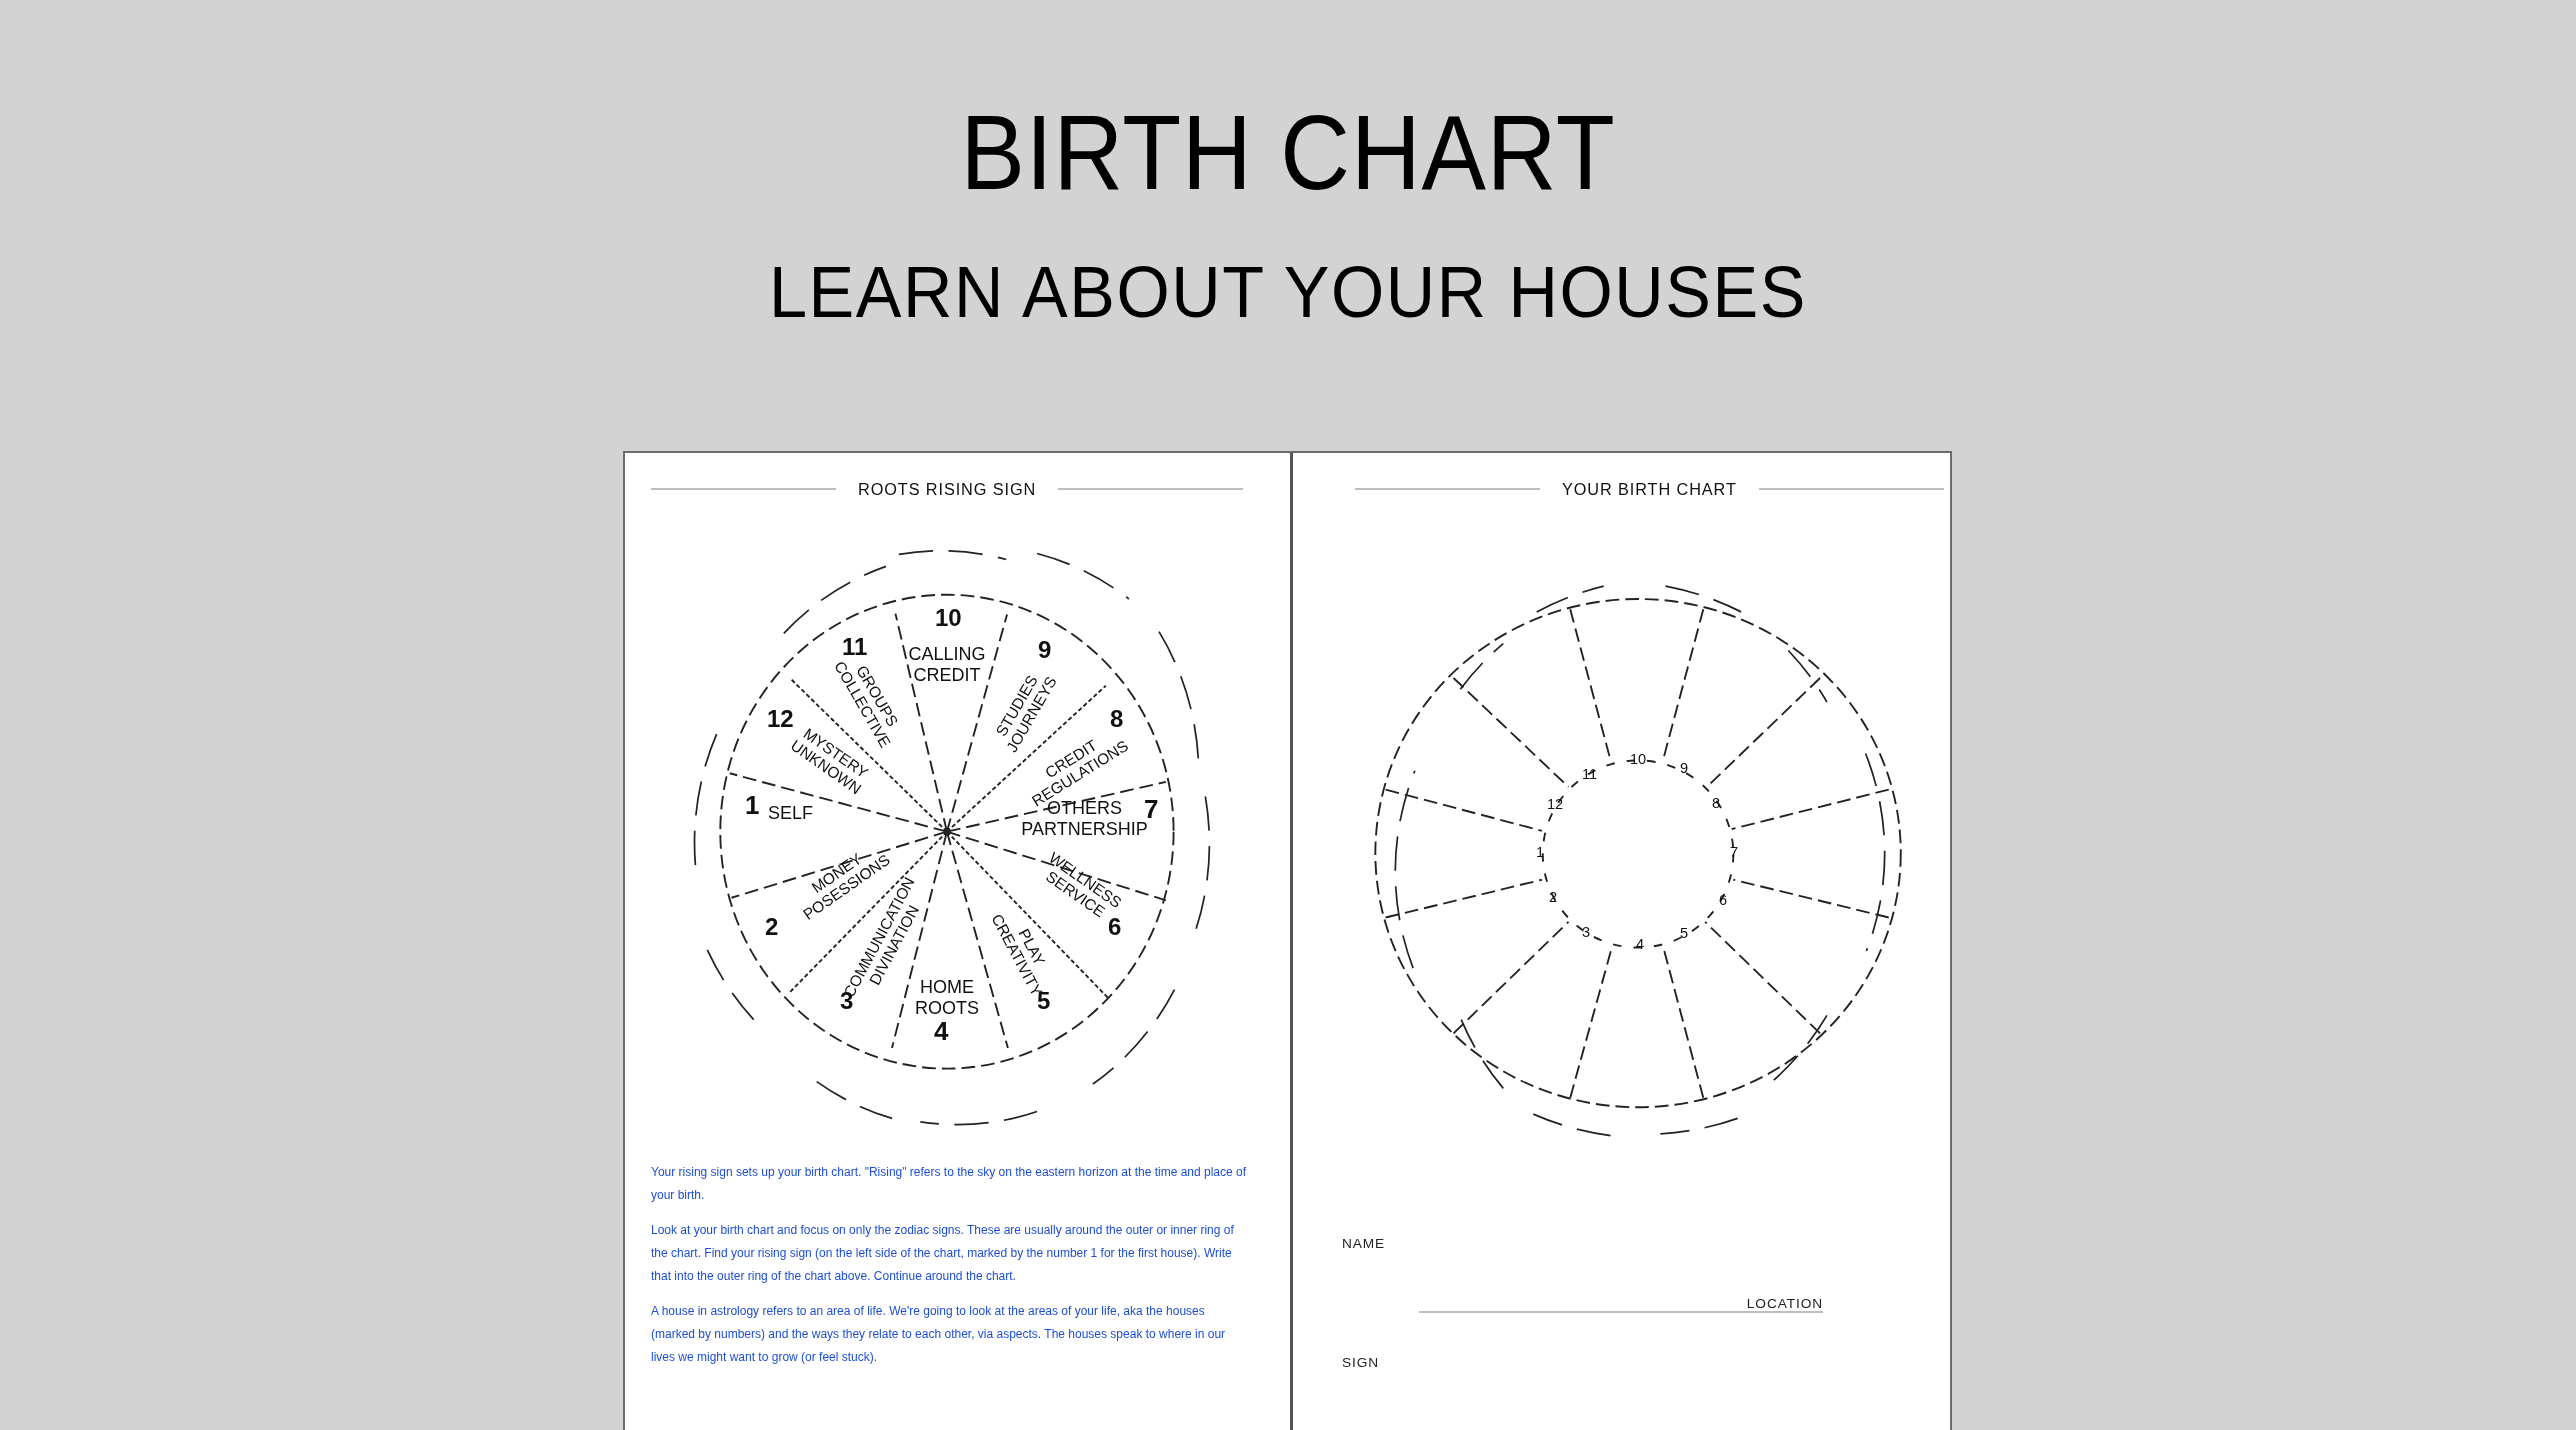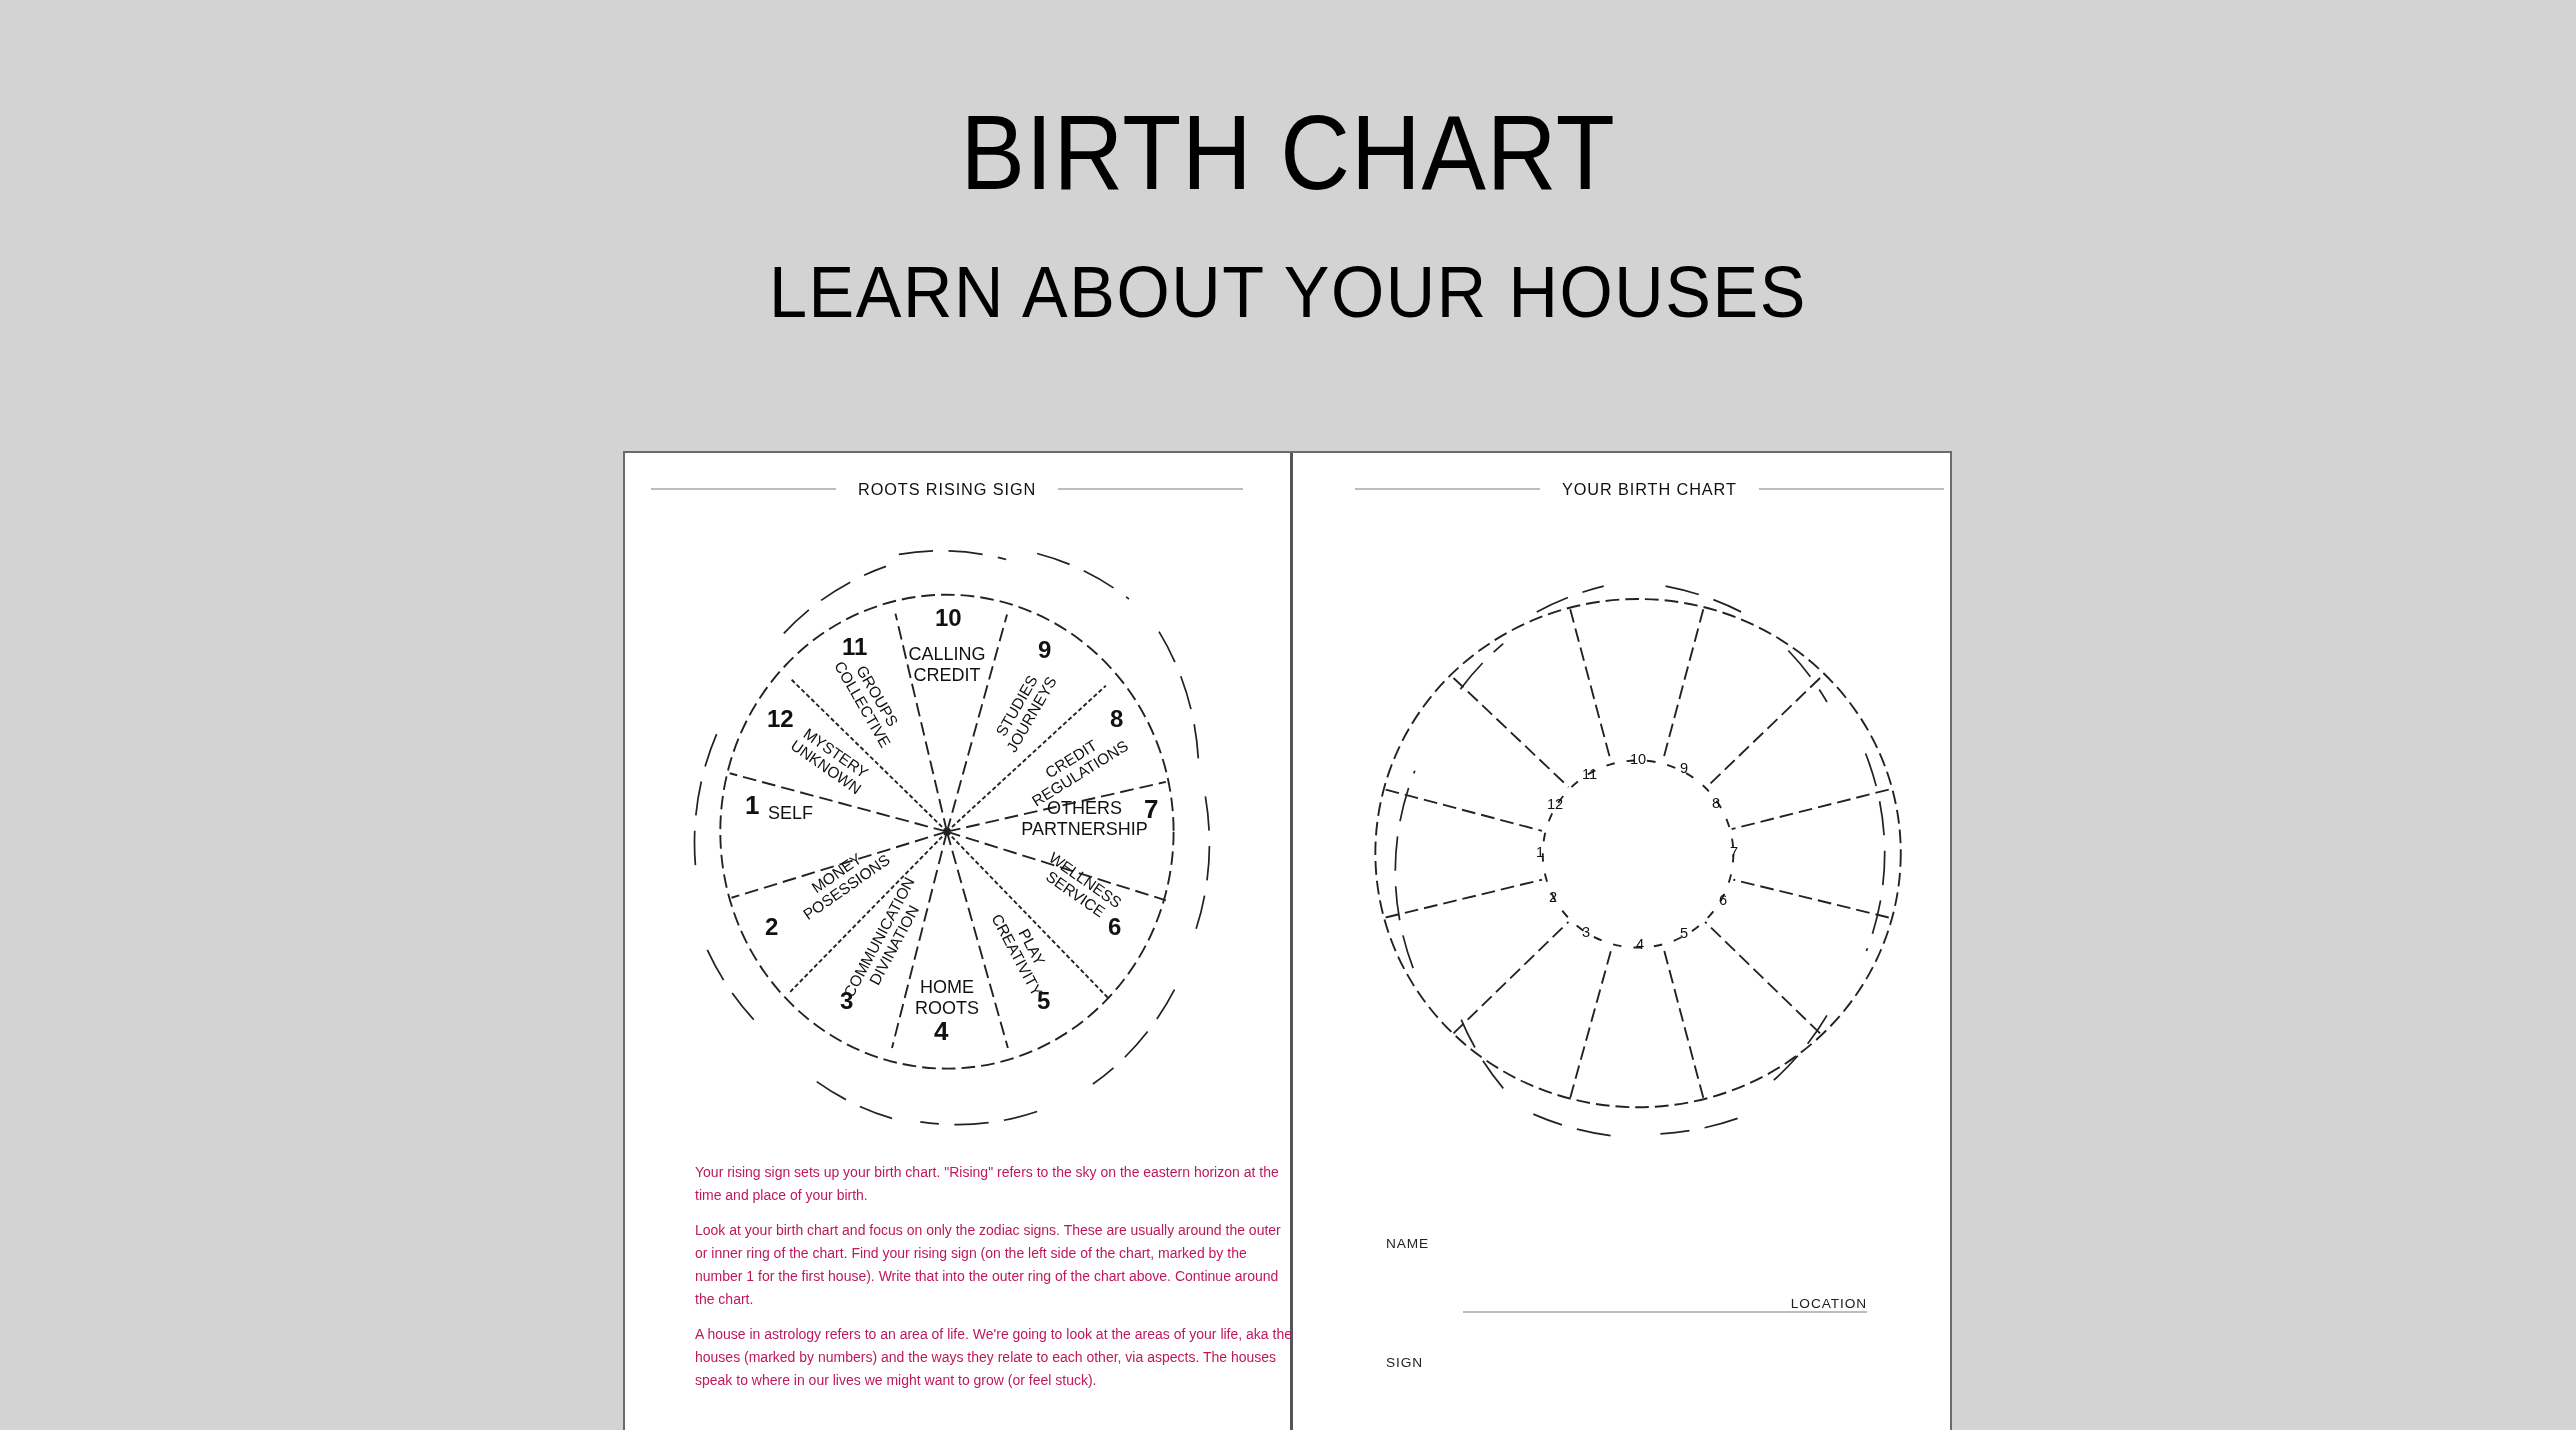--- a/index.html
+++ b/index.html
@@ -28,25 +28,25 @@
   .page-head {
     position:absolute; top:27.5px; height:17px; display:flex; align-items:center;
   }
   .page-head .rule { height:2.6px; background:#bdbdbd; }
   .page-head .label {
     font-size:16.3px; letter-spacing:0.9px; padding:0 22px; white-space:nowrap; color:#111;
   }
   .wheel-svg { position:absolute; left:0; top:0; }
   .body-text {
     position:absolute; left:26px; top:708px; width:601px;
-    font-size:14px; line-height:23px; color:#be185d;margin-left:44px;
+    font-size:12px; line-height:23px; color:#1d4ed8;
   }
   .body-text p { margin:0 0 12px 0; }
   .form { position:absolute; left:717px; top:0; width:481px; }
-  .field { position:absolute; left:0; display:flex; align-items:flex-end; width:481px;margin-left:44px; }
+  .field { position:absolute; left:0; display:flex; align-items:flex-end; width:481px; }
   .field .flabel { font-size:13.7px; letter-spacing:0.9px; color:#222; white-space:nowrap; }
   .field .line { flex:0 0 auto; height:1.7px; background:#bdbdbd; margin-left:1.7px; }
 </style>
 </head>
 <body>
 
 <div class="title">BIRTH CHART</div>
 <div class="subtitle">LEARN ABOUT YOUR HOUSES</div>
 
 <div class="spread">

